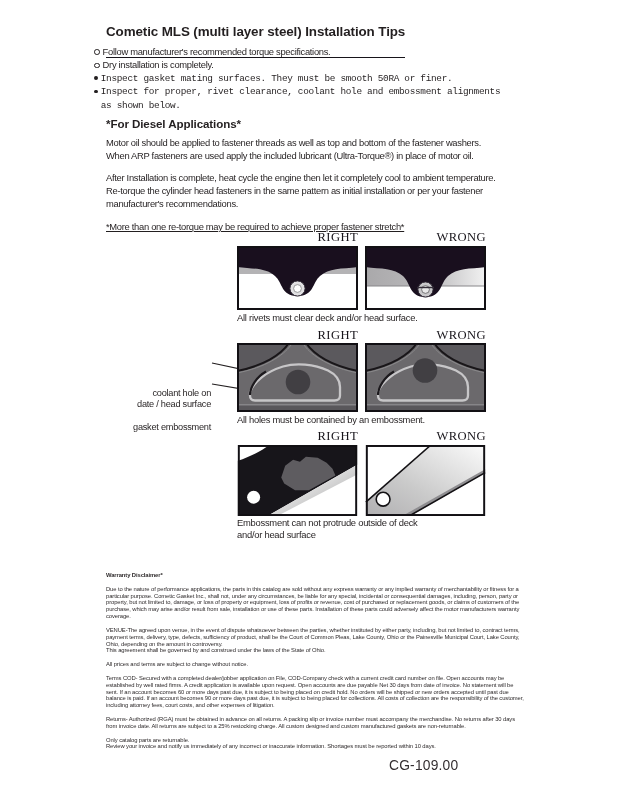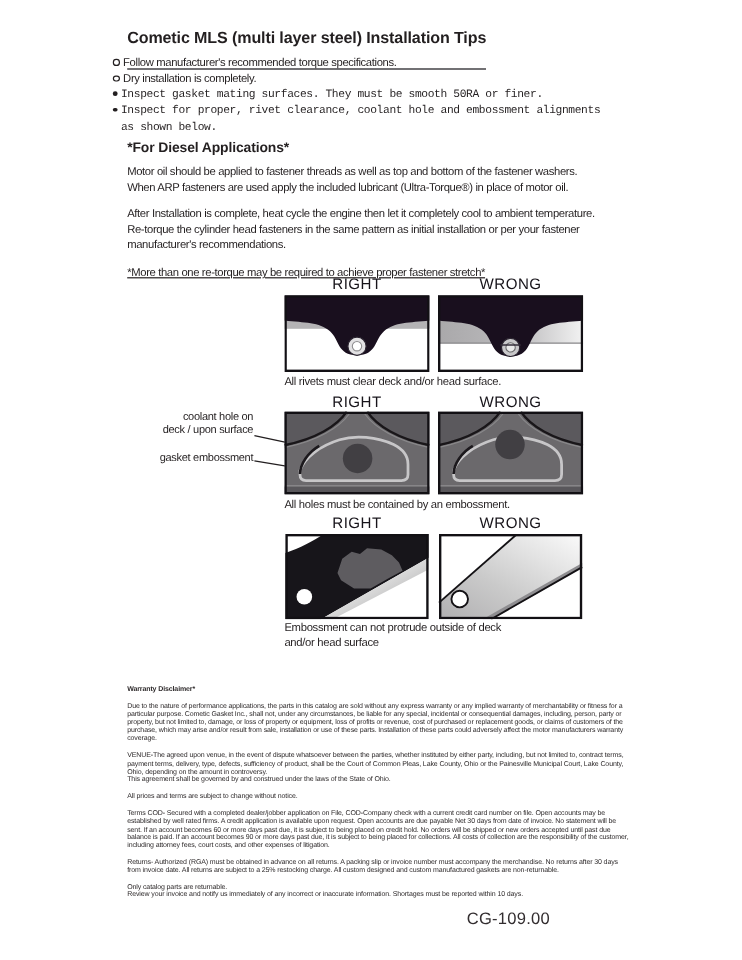--- a/index.html
+++ b/index.html
@@ -19,33 +19,33 @@
   .mk-o{flex:0 0 auto;width:3.6px;height:3.6px;border:1px solid #231f20;border-radius:50%;margin:4.4px 3px 0 0;}
   .mk-f{flex:0 0 auto;width:3.8px;height:3.8px;background:#231f20;border-radius:50%;margin:4.4px 3px 0 0;}
   
   .h2{position:absolute;left:106px;top:117px;font-size:11.6px;font-weight:700;letter-spacing:-0.1px;white-space:nowrap;}
   .para{position:absolute;left:106px;width:398px;font-size:9.4px;line-height:13.1px;letter-spacing:-0.3px;}
   #para1{top:136px;}
   #para2{top:171px;}
   #note{top:220px;white-space:nowrap;text-decoration:underline;}
   
   .dlabels{position:absolute;left:237px;width:249px;display:flex;gap:7px;font-size:12.6px;letter-spacing:0.4px;color:#17141a;}
-  .dlabels span{flex:1;text-align:center;}
+  .dlabels span{flex:1;text-align:right;font-family:Liberation Serif, serif;}
   #dl1{top:230px;} #dl2{top:328px;} #dl3{top:429px;}
   .dbox{position:absolute;width:121px;}
   .dbox svg{display:block;width:100%;height:100%;}
   #b1r{left:237px;top:246px;height:64px;} #b1w{left:365px;top:246px;height:64px;}
   #b2r{left:237px;top:343px;height:69px;} #b2w{left:365px;top:343px;height:69px;}
   #b3r{left:237px;top:445px;height:71px;} #b3w{left:365px;top:445px;height:71px;}
   .cap{position:absolute;left:237px;font-size:9.4px;letter-spacing:-0.25px;line-height:11.5px;}
   #cap1{top:312px;white-space:nowrap;}
   #cap2{top:414px;white-space:nowrap;}
   #cap3{top:517px;width:205px;}
   
-  .co{position:absolute;text-align:right;font-size:9.2px;line-height:10.8px;letter-spacing:-0.25px;}
+  .co{position:absolute;text-align:right;font-size:9.2px;line-height:10.8px;letter-spacing:-0.25px;margin-top:46px;}
   #co1{left:112px;width:99px;top:342px;}
   #co2{left:112px;width:99px;top:376px;}
   #leaders{position:absolute;left:211px;top:349px;width:92px;height:48px;}
   
   .legal{position:absolute;left:106px;top:572px;width:419px;font-size:5.85px;line-height:6.85px;letter-spacing:-0.1px;color:#2f2b2c;}
   .legal p{margin:0 0 6.9px 0;}
   .legal p.head{font-weight:700;margin-bottom:6.9px;}
   .legal p.tight{margin-bottom:0;}
   
   .doccode{position:absolute;left:389px;top:758px;font-size:13.8px;letter-spacing:0.2px;color:#332e30;white-space:nowrap;}
@@ -115,21 +115,21 @@
     </svg>
   </div>
   <div class="cap" id="cap1">All rivets must clear deck and/or head surface.</div>
 
   <div class="dlabels" id="dl2">
     <span>RIGHT</span>
     <span>WRONG</span>
   </div>
   <div class="co" id="co1">
     <div>coolant hole on</div>
-    <div>deck / upon surface</div>
+    <div>date / head surface</div>
   </div>
   <div class="co" id="co2">gasket embossment</div>
   <svg id="leaders" viewBox="0 0 92 48">
     <line x1="1" y1="14" x2="85" y2="32" stroke="#231f20" stroke-width="1.1"></line>
     <line x1="1" y1="35" x2="49" y2="43" stroke="#231f20" stroke-width="1.1"></line>
   </svg>
   <div class="dbox" id="b2r">
     <svg viewBox="0 0 121 69">
       <rect x="0" y="0" width="121" height="69" fill="#6b696c"></rect>
       <path d="M0,0 H52 C44,12 26,23 0,28 Z" fill="#5b595d"></path>

